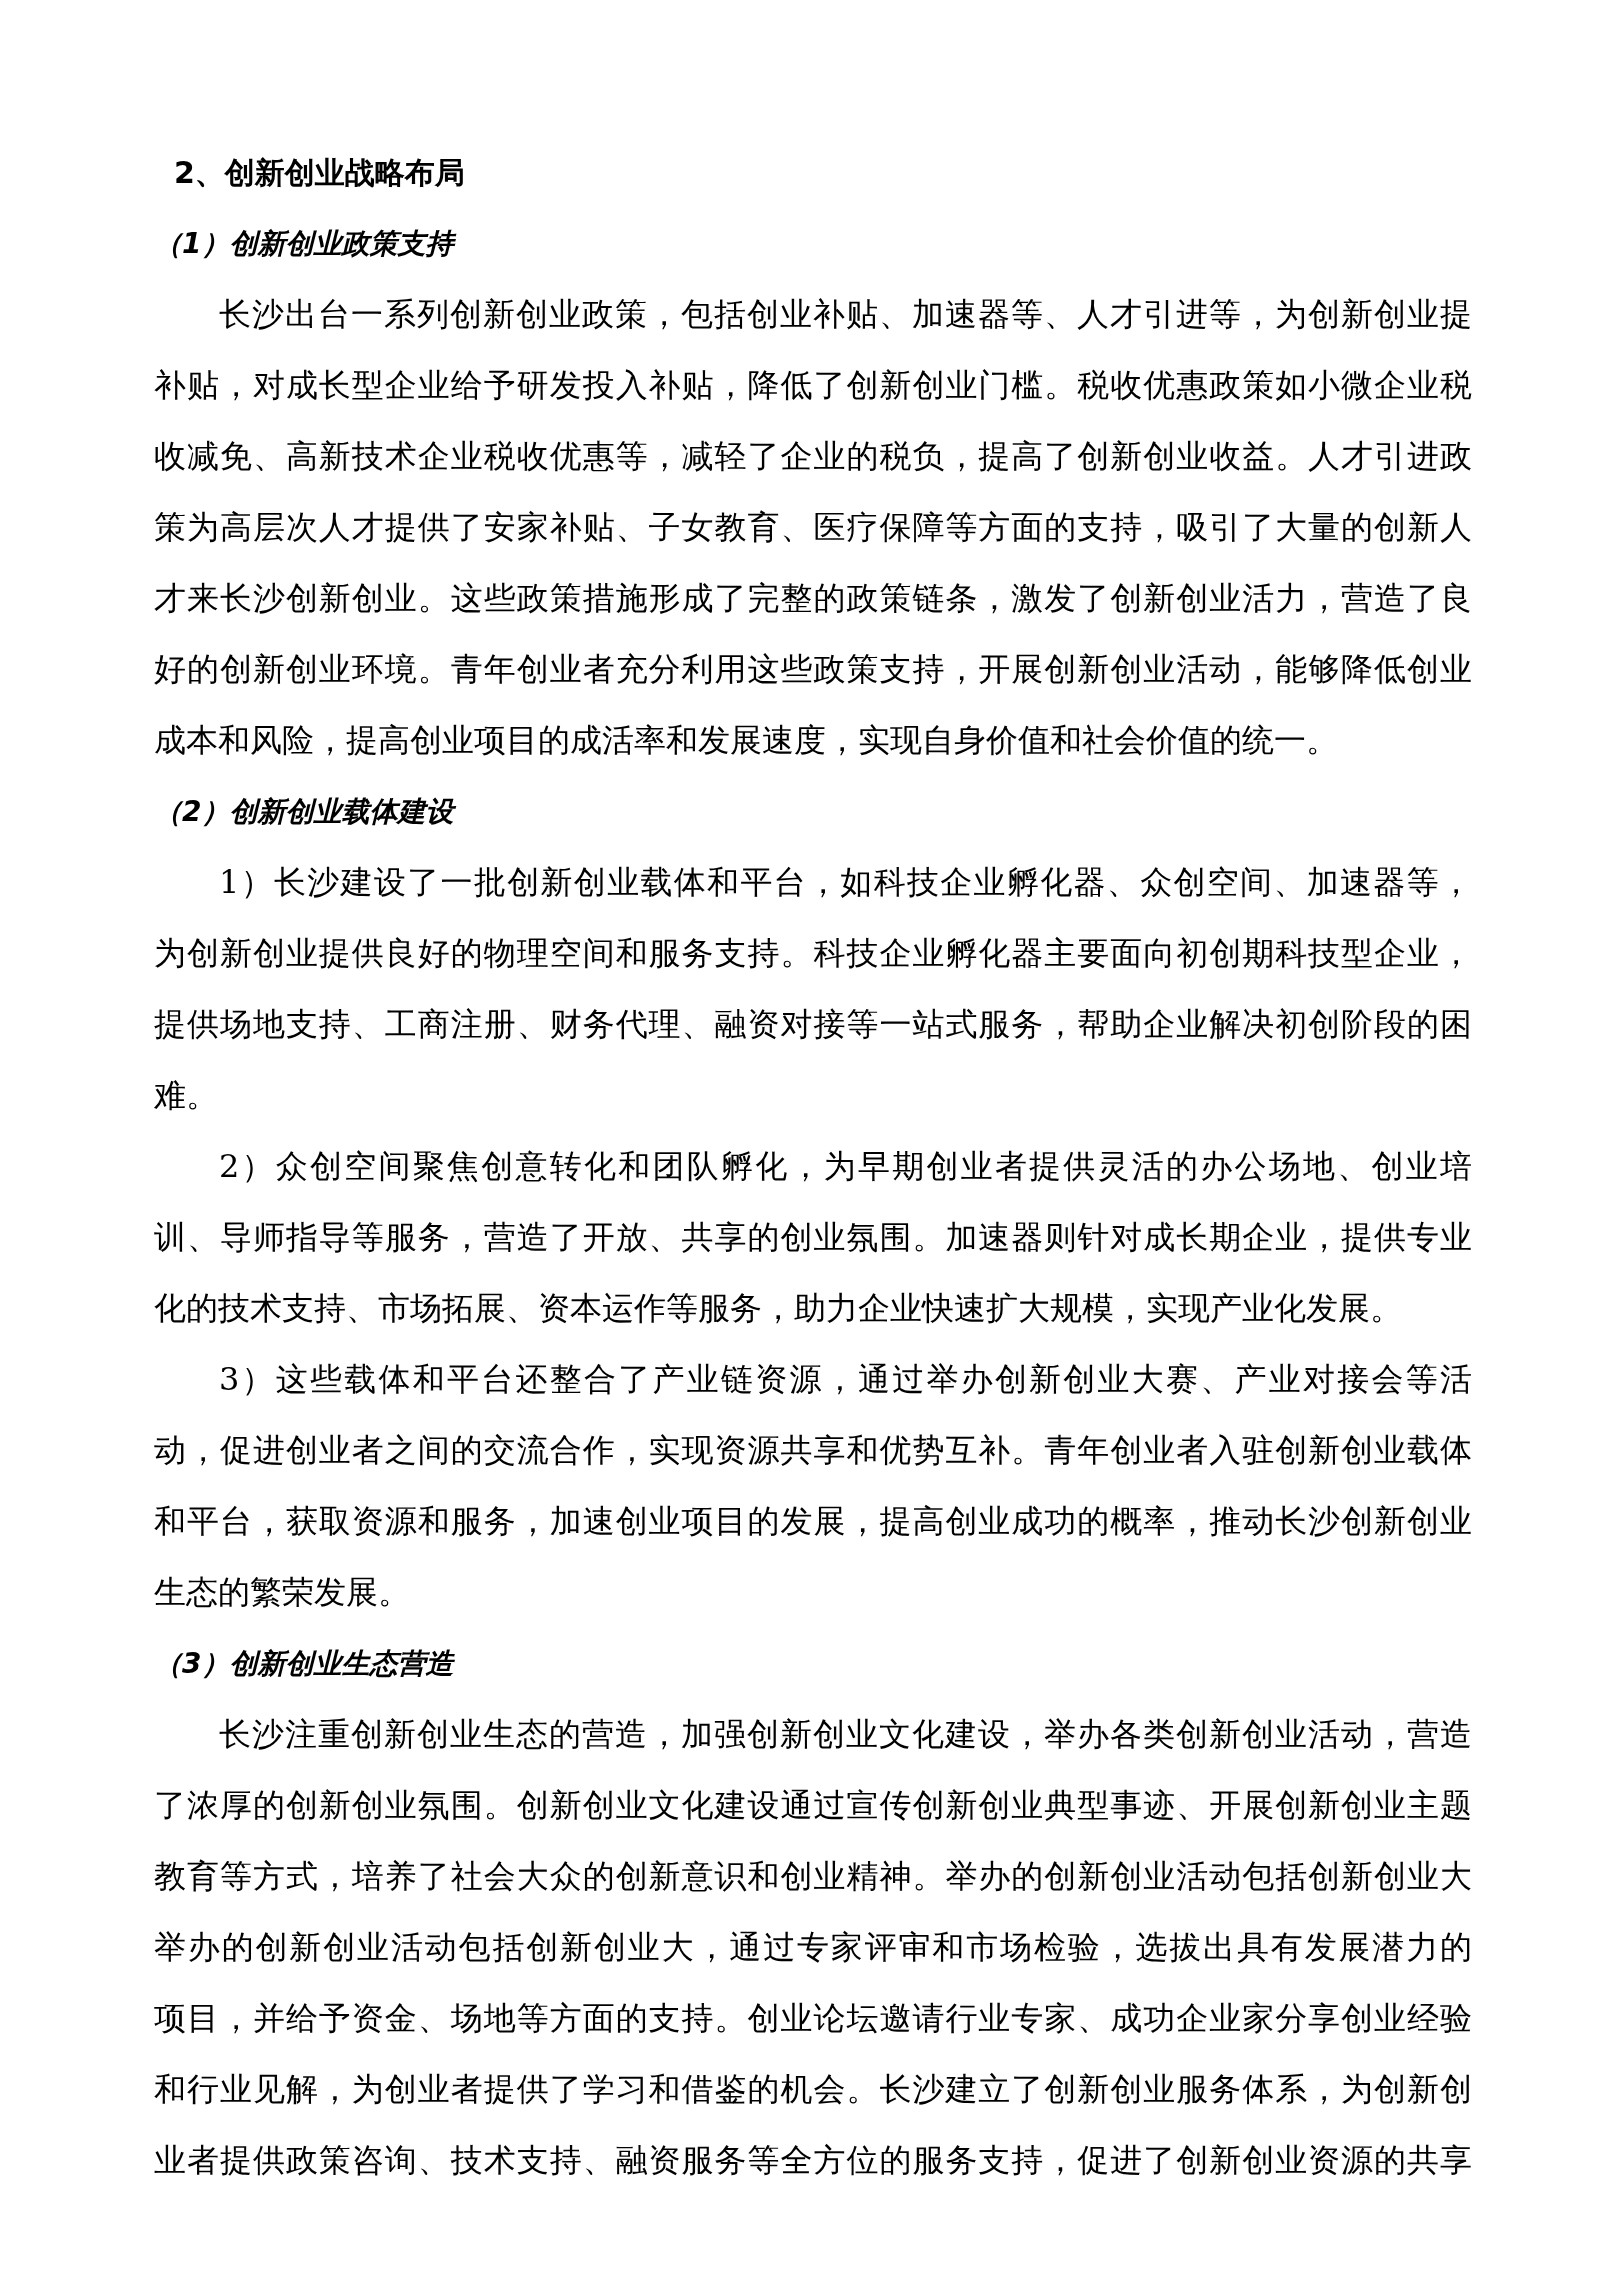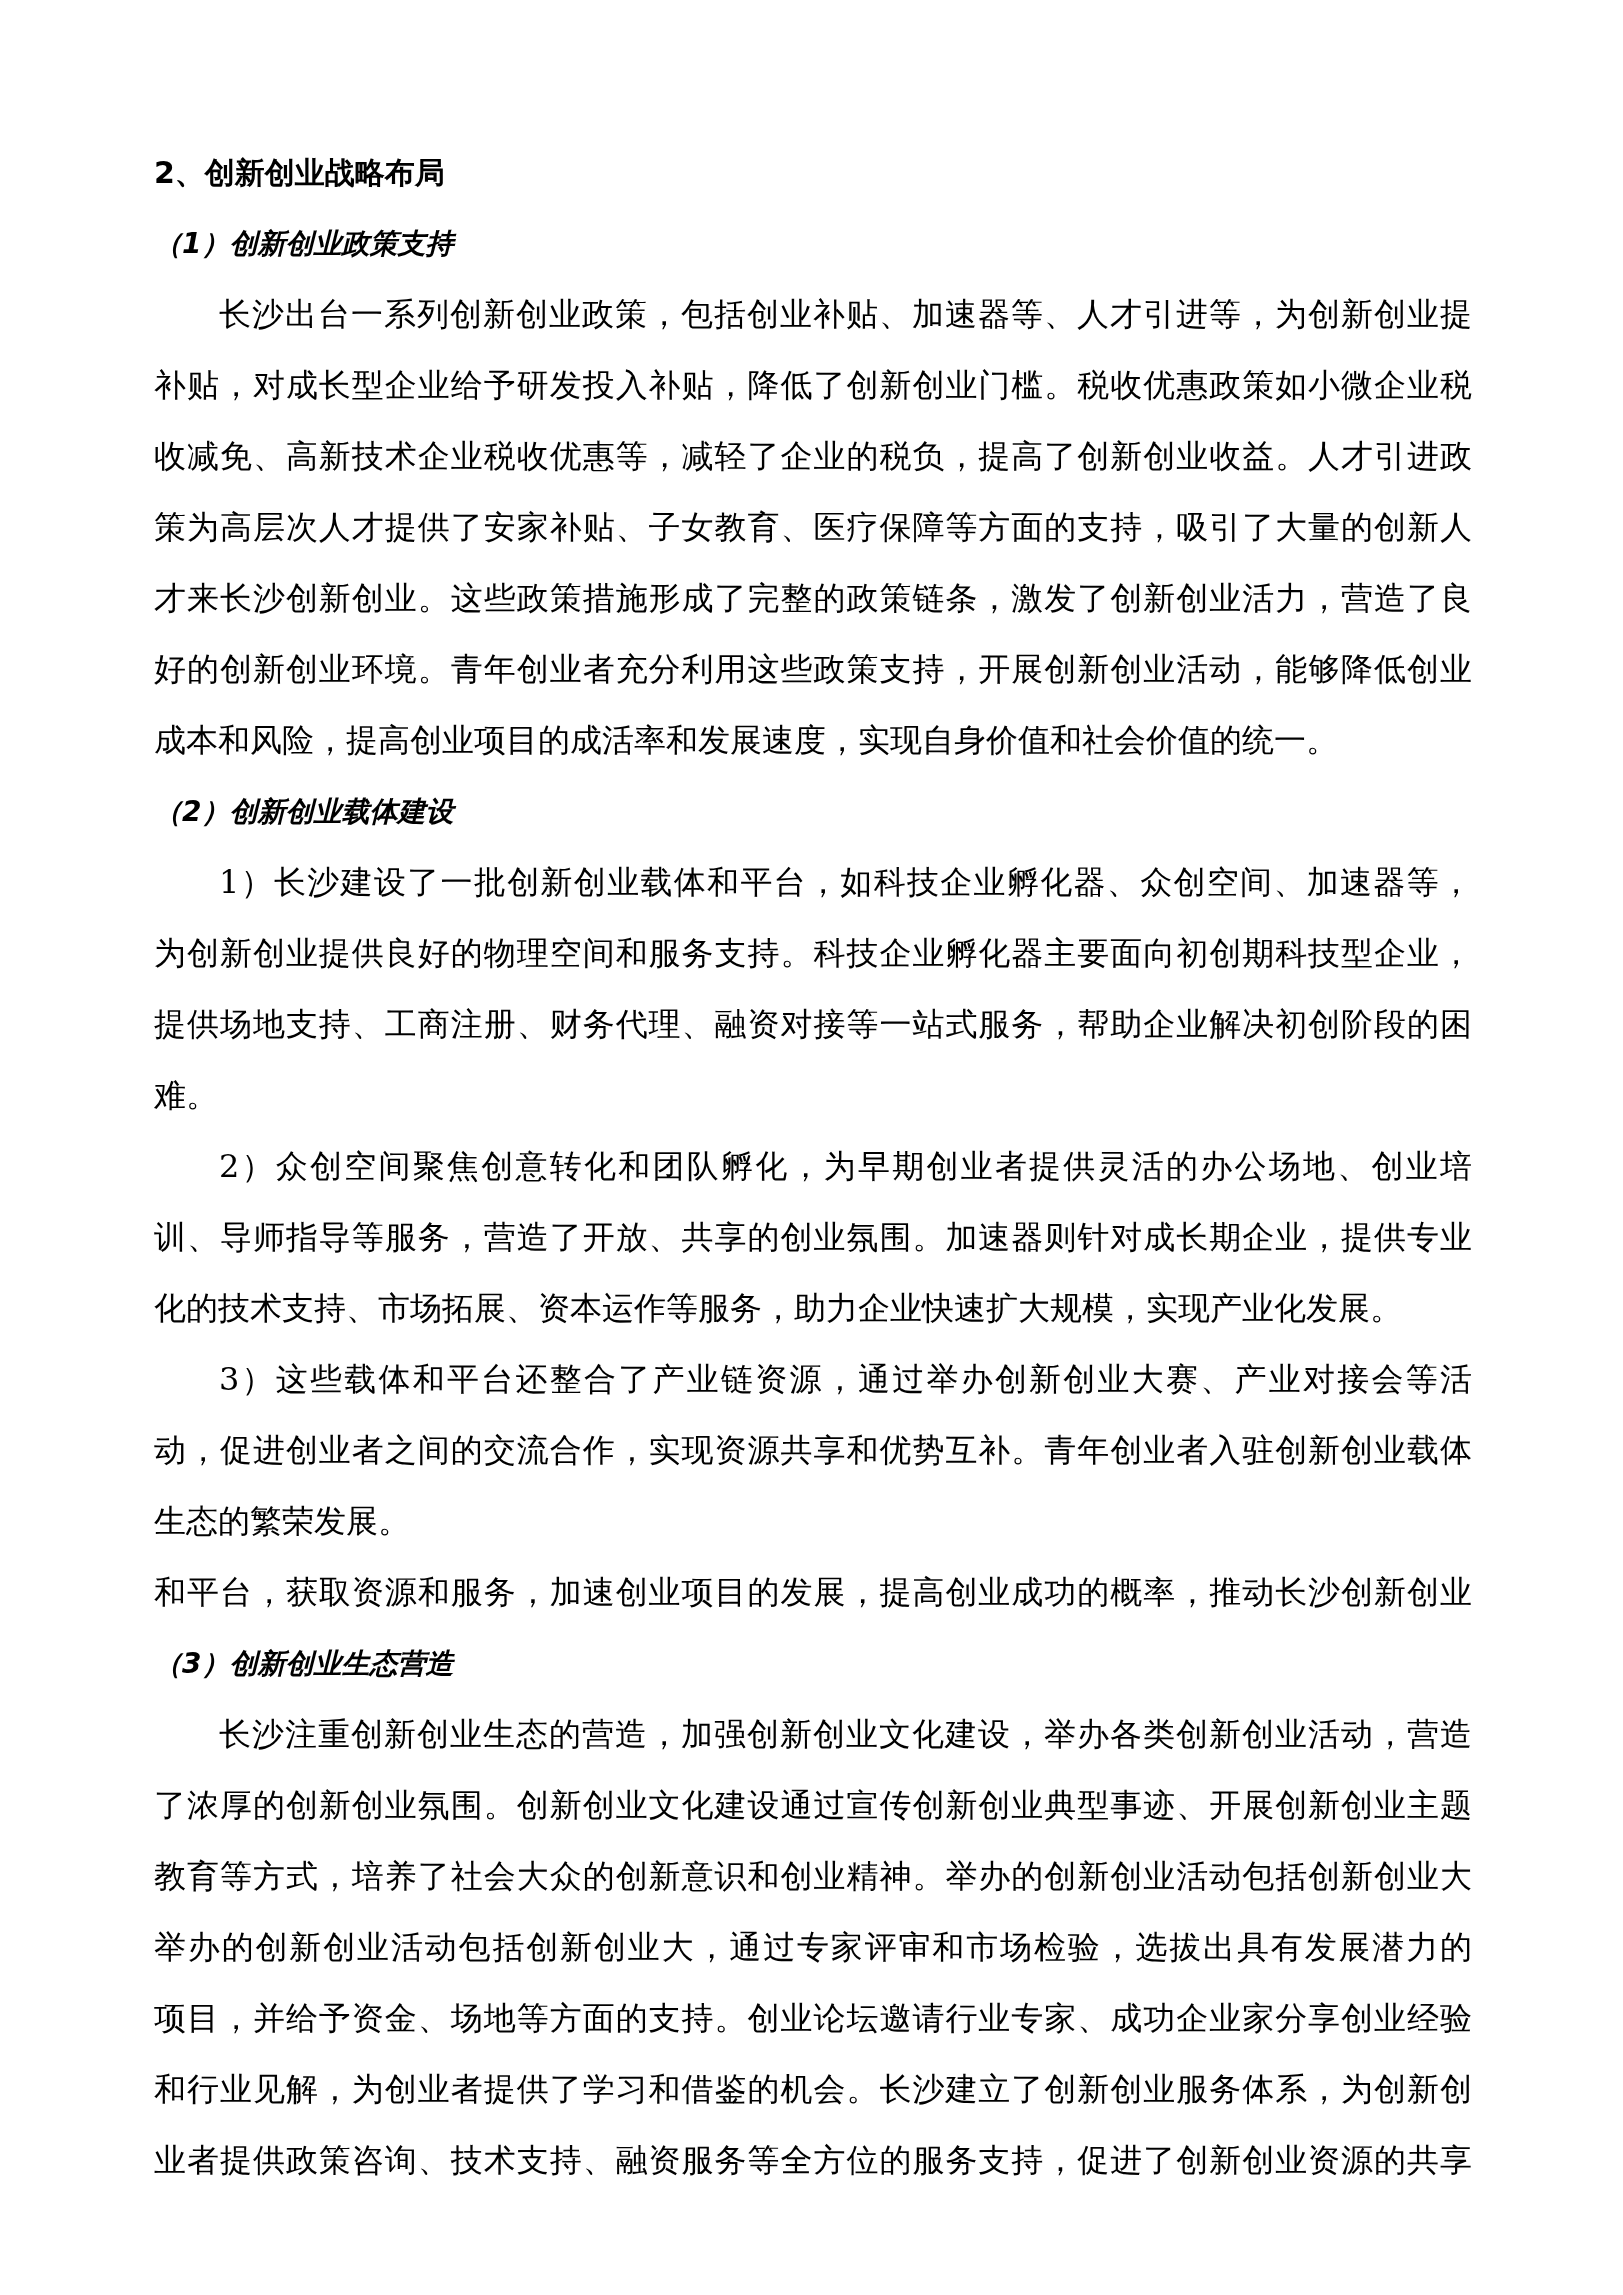--- a/index.html
+++ b/index.html
@@ -1,21 +1,21 @@
 <!DOCTYPE html>
 <html style="font-size:10.5px"><head>
 <meta charset="utf-8">
 <style>
   html, body { margin: 0; padding: 0; background: #ffffff; }
   body { width: 1623px; height: 2295px; position: relative; overflow: hidden;
          font-family: "DejaVu Serif", "Liberation Serif", serif; color: #000; }
   .page { position: absolute; left: 154px; top: 137px; width: 1318px; }
   .line { height: 71px; line-height: 71px; font-size: 32px; white-space: nowrap;
           letter-spacing: 0px; }
-  .h1 { font-family: "DejaVu Sans", "Liberation Sans", sans-serif; font-weight: bold; font-size: 30px; }
+  .h1 { font-family: "DejaVu Sans", "Liberation Sans", sans-serif; font-weight: bold; font-size: 30px; margin-left: 20px; }
   .h2 { font-family: "DejaVu Sans", "Liberation Sans", sans-serif; font-weight: bold; font-size: 28px; font-style: italic; }
   .just { text-align: justify; text-align-last: justify; }
   .indent { padding-left: 65px; }
   .last { text-align: left; text-align-last: left; }
 </style>
 </head>
 <body>
 
 <div class="page">
   <div class="line h1">2、创新创业战略布局</div>
@@ -39,22 +39,22 @@
     <div class="line last">难。</div>
   </div>
   <div>
     <div class="line just indent">2）众创空间聚焦创意转化和团队孵化，为早期创业者提供灵活的办公场地、创业培</div>
     <div class="line just">训、导师指导等服务，营造了开放、共享的创业氛围。加速器则针对成长期企业，提供专业</div>
     <div class="line last">化的技术支持、市场拓展、资本运作等服务，助力企业快速扩大规模，实现产业化发展。</div>
   </div>
   <div>
     <div class="line just indent">3）这些载体和平台还整合了产业链资源，通过举办创新创业大赛、产业对接会等活</div>
     <div class="line just">动，促进创业者之间的交流合作，实现资源共享和优势互补。青年创业者入驻创新创业载体</div>
+    <div class="line just">和平台，获取资源和服务，加速创业项目的发展，提高创业成功的概率，推动长沙创新创业</div>
     <div class="line last">生态的繁荣发展。</div>
-    <div class="line just">和平台，获取资源和服务，加速创业项目的发展，提高创业成功的概率，推动长沙创新创业</div>
   </div>
 
   <div class="line h2">（3）创新创业生态营造</div>
   <div>
     <div class="line just indent">长沙注重创新创业生态的营造，加强创新创业文化建设，举办各类创新创业活动，营造</div>
     <div class="line just">了浓厚的创新创业氛围。创新创业文化建设通过宣传创新创业典型事迹、开展创新创业主题</div>
     <div class="line just">教育等方式，培养了社会大众的创新意识和创业精神。举办的创新创业活动包括创新创业大</div>
     <div class="line just">举办的创新创业活动包括创新创业大，通过专家评审和市场检验，选拔出具有发展潜力的</div>
     <div class="line just">项目，并给予资金、场地等方面的支持。创业论坛邀请行业专家、成功企业家分享创业经验</div>
     <div class="line just">和行业见解，为创业者提供了学习和借鉴的机会。长沙建立了创新创业服务体系，为创新创</div>

